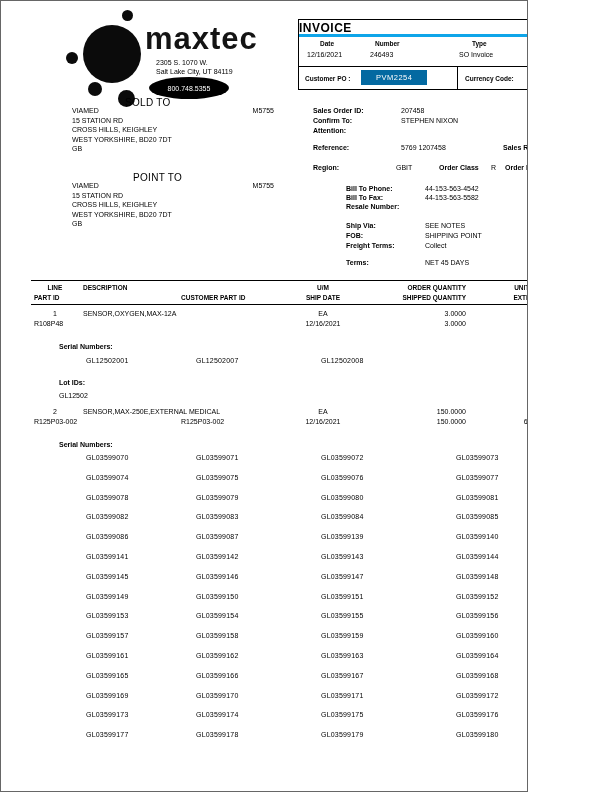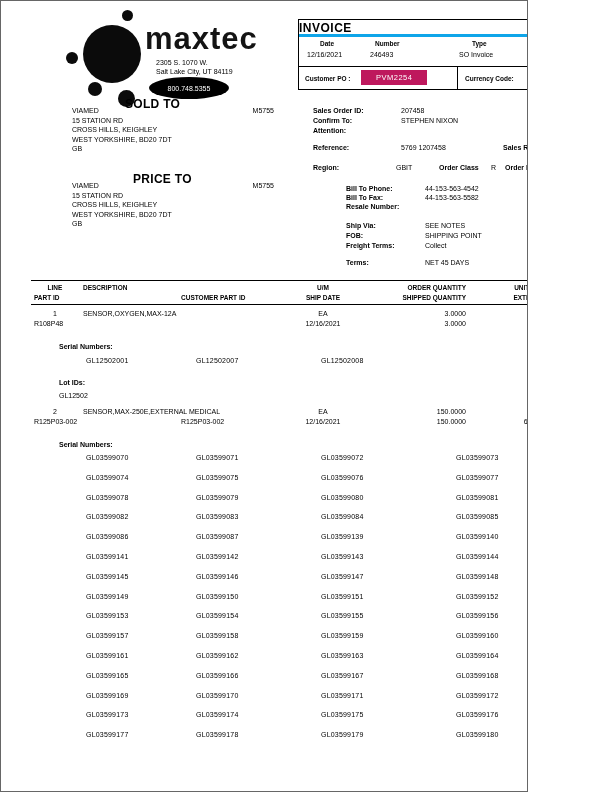--- a/index.html
+++ b/index.html
@@ -1,40 +1,40 @@
 <!DOCTYPE html>
 <html><head>
 <meta charset="utf-8">
 <style>
   *{margin:0;padding:0;box-sizing:border-box}
   html,body{background:#ffffff}
   body{font-family:"Liberation Sans",sans-serif;color:#000}
   .page{position:relative;width:528px;height:792px;background:#fff;border:1px solid #666;overflow:hidden}
   .t{position:absolute;font-size:7px;line-height:8px;white-space:nowrap}
   .tb{font-weight:bold}
-  .sh{position:absolute;font-size:12px;font-weight:bold;letter-spacing:.3px;white-space:nowrap}
+  .sh{position:absolute;font-size:10px;font-weight:normal;letter-spacing:.3px;white-space:nowrap}
   
   .logo{position:absolute;left:60px;top:6px;width:235px;height:102px}
   .dot{position:absolute;background:#0b0b0b;border-radius:50%}
   .dot.big{left:22px;top:18px;width:58px;height:58px}
   .dot.d1{left:61px;top:3px;width:11px;height:11px}
   .dot.d2{left:5px;top:45px;width:12px;height:12px}
   .dot.d3{left:27px;top:75px;width:14px;height:14px}
   .dot.d4{left:57px;top:83px;width:17px;height:17px}
   .brand{position:absolute;left:84px;top:14px;font-size:31px;font-weight:600;color:#141414;letter-spacing:1px}
   .addr{position:absolute;left:95px;font-size:7px;line-height:8px;white-space:nowrap}
   .phone-pill{position:absolute;left:88px;top:70px;width:80px;height:22px;background:#000;border-radius:50%;color:#fff;display:flex;align-items:center;justify-content:center;font-size:7px}
   
   .invbox{position:absolute;left:297px;top:18px;width:301px;border:1px solid #000;background:#fff}
   .inv-title{height:17px;line-height:17px;text-align:left;font-size:12px;font-weight:bold;border-bottom:3px solid #0ea5e9;letter-spacing:.5px}
   .inv-fields{position:relative;height:30px;border-bottom:1px solid #000}
   .inv-po{position:relative;height:22px}
   .lab{position:absolute;font-size:6.5px;font-weight:bold;white-space:nowrap}
   .val{position:absolute;font-size:7px;white-space:nowrap}
-  .po-pill{position:absolute;left:62px;top:3px;background:#be185d;color:#fff;font-size:7.5px;padding:3px 15px;letter-spacing:.5px}
+  .po-pill{position:absolute;left:62px;top:3px;background:#0369a1;color:#fff;font-size:7.5px;padding:3px 15px;letter-spacing:.5px}
   .po-div{position:absolute;left:158px;top:0;bottom:0;border-left:1px solid #000}
   
   .addr-block{position:absolute;width:202px;font-size:7px;line-height:9.6px}
   .addr-block .row1{display:flex;justify-content:space-between}
   
   .thead{position:absolute;left:30px;top:279px;width:552px;height:25px;border-top:1.5px solid #000;border-bottom:1.5px solid #000}
   .thead span{position:absolute;font-size:6.5px;font-weight:bold;white-space:nowrap}
   .thead .r1{top:3px}
   .thead .r2{top:13px}
   .trow{position:absolute;left:30px;width:552px;height:10px}
@@ -116,21 +116,21 @@
   <span class="t" style="left:400px;top:143px">5769 1207458</span>
   <span class="t tb" style="left:502px;top:143px">Sales Rep:</span>
   <span class="t" style="left:558px;top:143px">VD</span>
   <span class="t tb" style="left:312px;top:163px">Region:</span>
   <span class="t" style="left:395px;top:163px">GBIT</span>
   <span class="t tb" style="left:438px;top:163px">Order Class</span>
   <span class="t" style="left:490px;top:163px">R</span>
   <span class="t tb" style="left:504px;top:163px">Order Entry:</span>
   <span class="t" style="left:556px;top:163px">AW</span>
 
-  <div class="sh" style="left:132px;top:171px">PRICE TO</div>
+  <div class="sh" style="left:132px;top:171px">POINT TO</div>
   <div class="addr-block" style="left:71px;top:180px">
     <div class="row1">
       <span>VIAMED</span>
       <span>M5755</span>
     </div>
     <div>
 
     <div>15 STATION RD</div>
         <div>CROSS HILLS, KEIGHLEY</div>
         <div>WEST YORKSHIRE, BD20 7DT</div>

